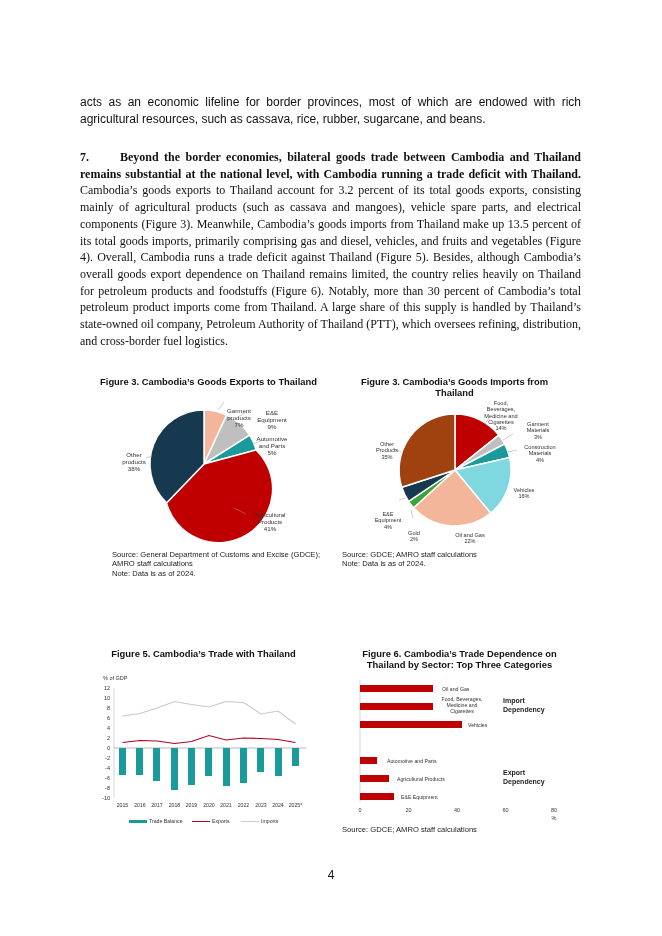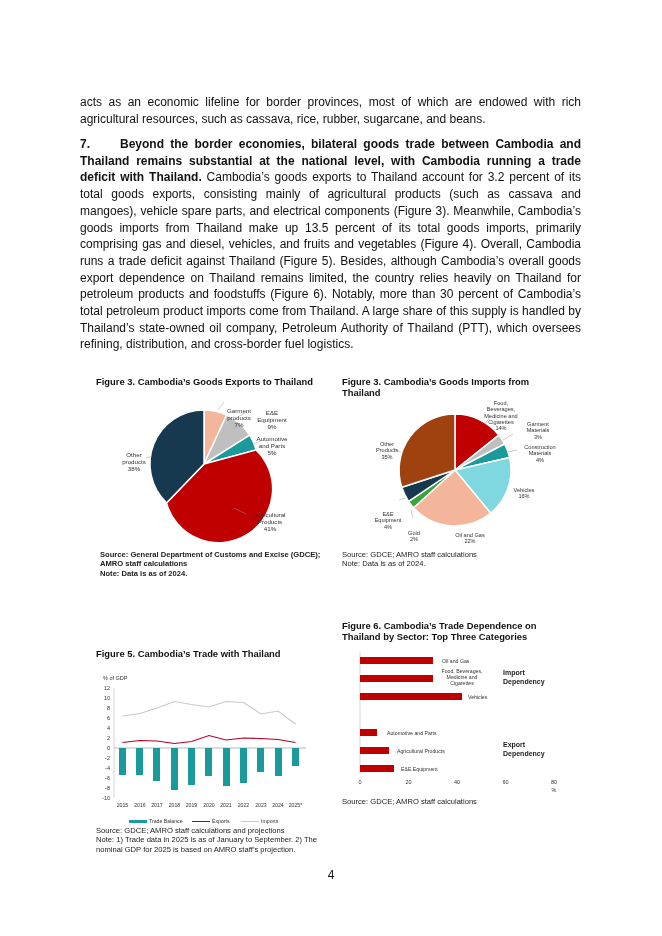--- a/index.html
+++ b/index.html
@@ -1,25 +1,25 @@
 <!DOCTYPE html>
 <html><head>
 <meta charset="utf-8">
 <style>
   html, body { margin: 0; padding: 0; background: #ffffff; }
   body { width: 662px; height: 936px; position: relative; overflow: hidden;
          font-family: "Liberation Sans", sans-serif; color: #111; }
   .para { position: absolute; left: 80px; width: 501px; font-size: 12px; line-height: 16.7px;
           text-align: justify; margin: 0; }
   .p1 { top: 94px; }
-  .p2 { top: 136px; }
+  .p2 { top: 149px; font-family: Liberation Serif, serif; }
   .bold { font-weight: bold; }
   .num { display: inline-block; width: 40px; font-weight: bold; }
   .fig { position: absolute; }
-  .fig-title { font-weight: bold; font-size: 9.4px; text-align: left; line-height: 11px; }
+  .fig-title { font-weight: bold; font-size: 9.4px; text-align: center; line-height: 11px; }
   .fig-src { font-size: 7.6px; line-height: 9.4px; color: #222; }
   .lbl { position: absolute; font-size: 6.2px; line-height: 7px; text-align: center; color: #333; }
   .page-num { position: absolute; top: 868px; left: 0; width: 662px; text-align: center; font-size: 12px; }
   svg text { font-family: "Liberation Sans", sans-serif; }
 </style>
 </head>
 <body>
 
 <p class="para p1">acts as an economic lifeline for border provinces, most of which are endowed with rich agricultural resources, such as cassava, rice, rubber, sugarcane, and beans.</p>
 
@@ -60,21 +60,21 @@
   <div class="lbl" style="left:152px; top:135px; width:44px;">
     <div>Agricultural</div>
       <div>Products</div>
       <div>41%</div>
   </div>
   <div class="lbl" style="left:22px; top:75px; width:32px;">
     <div>Other</div>
       <div>products</div>
       <div>38%</div>
   </div>
-  <div class="fig-src" style="position:absolute; left:4px; top:174px; width:230px;font-weight:bold;">
+  <div class="fig-src" style="position:absolute; left:16px; top:174px; width:230px;">
     <div>Source: General Department of Customs and Excise (GDCE); AMRO staff calculations</div>
     <div>Note: Data is as of 2024.</div>
   </div>
 </div>
 
 <div class="fig" style="left:342px; top:376px; width:235px; height:205px;">
   <div class="fig-title" style="width:225px;">Figure 3. Cambodia’s Goods Imports from Thailand</div>
   <svg width="235" height="150" style="position:absolute; left:0; top:24px;">
     <g transform="translate(113,70)">
       <path d="M0,0 L0,-56 A56,56 0 0 1 43.8,-34.9 Z" fill="#c00000" stroke="#fff" stroke-width="1.5"></path>
@@ -190,27 +190,23 @@
     </g>
     <g font-size="5.2" fill="#333">
       <rect x="33" y="152" width="18" height="3" fill="#1a9a9a"></rect>
       <text x="53" y="155">Trade Balance</text>
       <line x1="96" y1="153.5" x2="114" y2="153.5" stroke="#b00020" stroke-width="1"></line>
       <text x="116" y="155">Exports</text>
       <line x1="145" y1="153.5" x2="163" y2="153.5" stroke="#c8c8c8" stroke-width="1"></line>
       <text x="165" y="155">Imports</text>
     </g>
   </svg>
-  <div class="fig-src" style="position:absolute; left:0; top:178px; width:230px;">
-    <div>Source: GDCE; AMRO staff calculations and projections</div>
-    <div>Note: 1) Trade data in 2025 is as of January to September. 2) The nominal GDP for 2025 is based on AMRO staff’s projection.</div>
-  </div>
-</div>
-
-<div class="fig" style="left:342px; top:620px; width:240px; height:230px;">
+</div>
+
+<div class="fig" style="left:342px; top:648px; width:240px; height:230px;">
   <div class="fig-title" style="width:235px;">Figure 6.  Cambodia’s Trade Dependence on Thailand by Sector: Top Three Categories</div>
   <svg width="240" height="155" style="position:absolute; left:0; top:28px;">
 
     <line x1="18" y1="4" x2="18" y2="126" stroke="#aaa" stroke-width="0.5"></line>
     <g fill="#c00000">
       <rect x="18" y="9" width="73" height="7"></rect>
     <rect x="18" y="27" width="73" height="7"></rect>
       <rect x="18" y="45" width="102" height="7"></rect>
       <rect x="18" y="81" width="17" height="7"></rect>
       <rect x="18" y="99" width="29" height="7"></rect>

